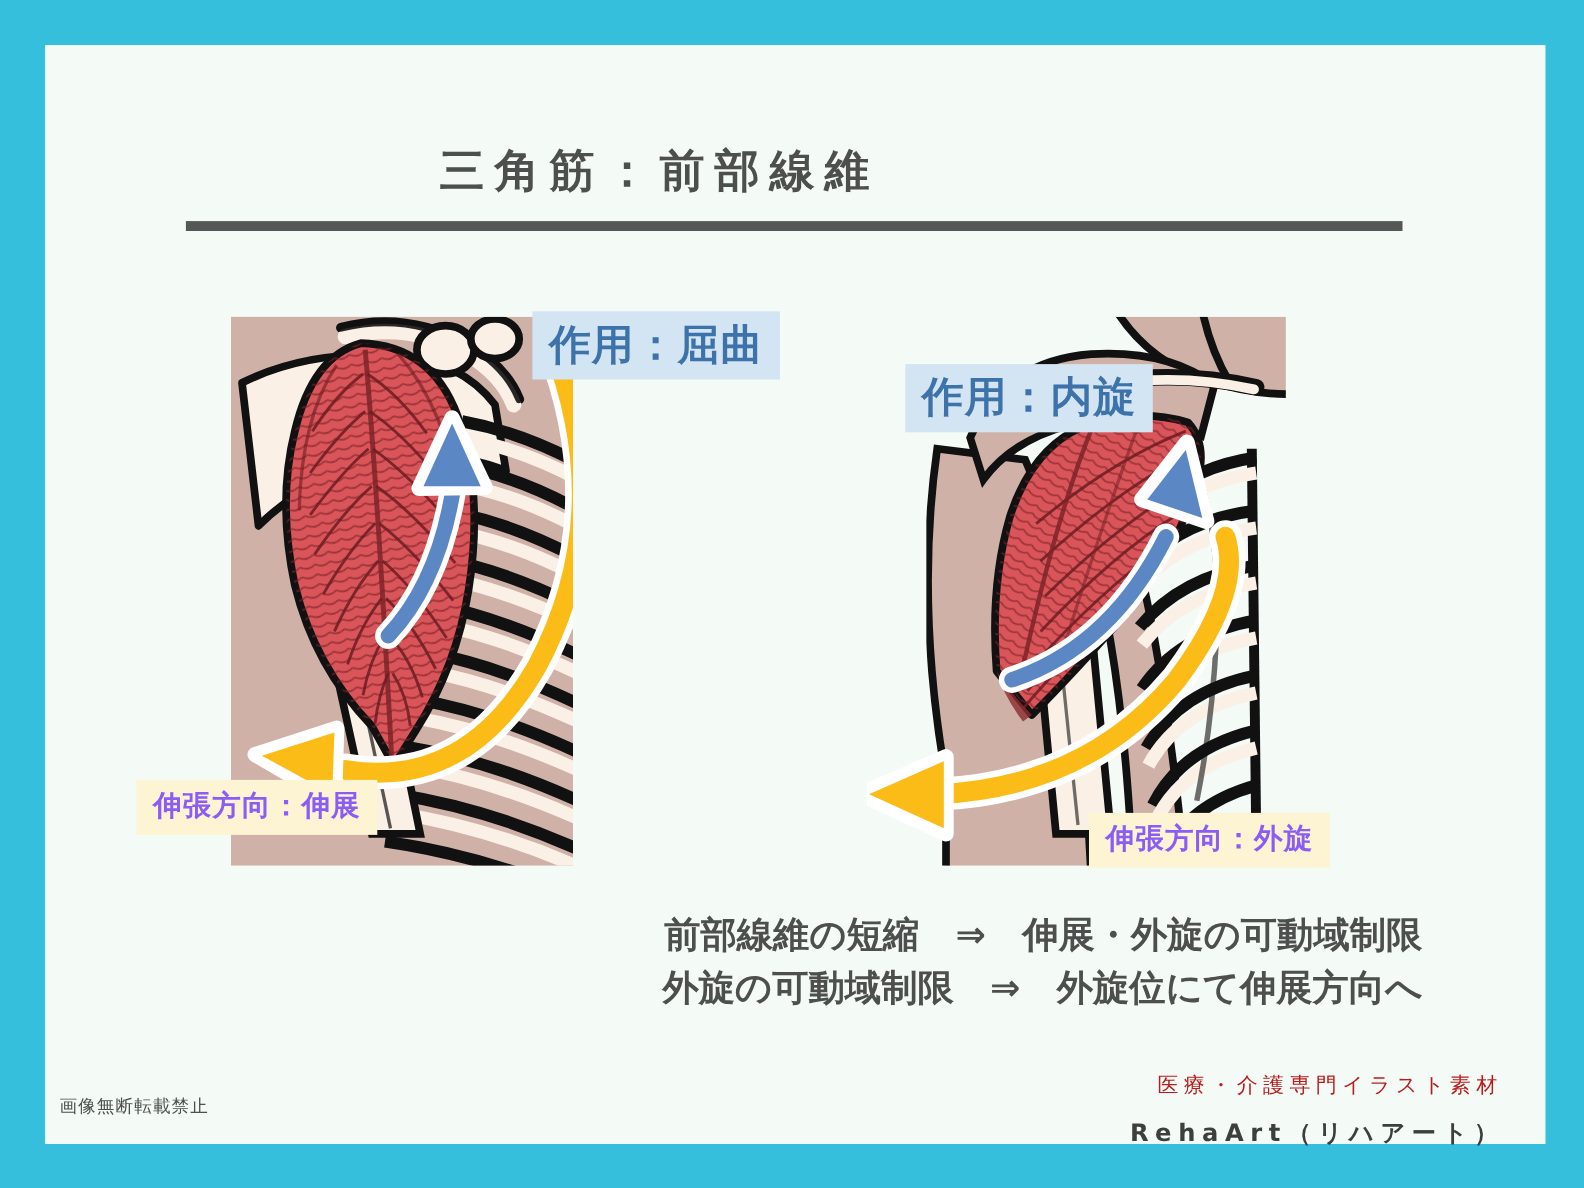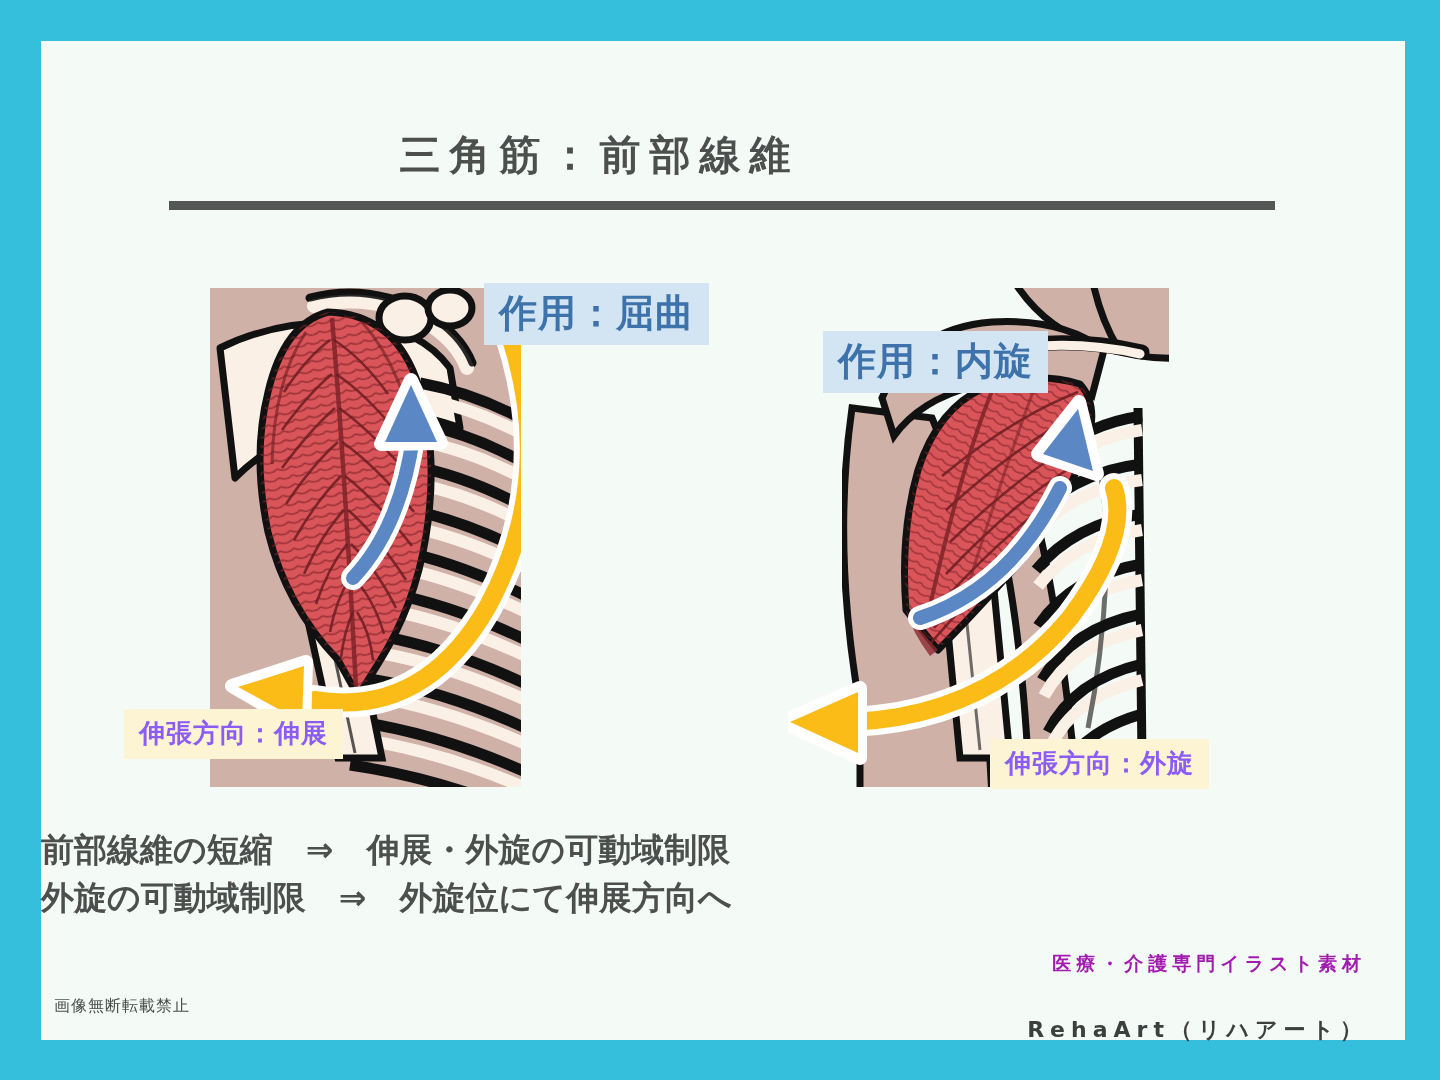--- a/index.html
+++ b/index.html
@@ -99,40 +99,40 @@
   .lbl-a2 { left: 782px; top: 242px; margin-top: 48px; }
   .lbl-s1 { left: 83px;  top: 668px; }
   .lbl-s2 { left: 949px; top: 668px; margin-top: 30px; }
 
   
   .summary {
     position: absolute;
     left: 0;
     top: 785px;
     width: 1252px;
-    text-align: left;
+    text-align: right;
     color: #4c4f4d;
     font-weight: bold;
     font-size: 33px;
     line-height: 1.45;
   }
   .summary-row {
     display: block;
     white-space: pre;
   }
 
   
   .brand-sub {
     position: absolute;
     right: 39px;
-    top: 910px;
+    top: 933px;
     font-size: 19px;
-    color: #a21caf;
+    color: #b91c1c;
     letter-spacing: 5px;
-    font-weight: bold;
+    font-weight: normal;
     white-space: nowrap;
   }
   .brand-main {
     position: absolute;
     right: 37px;
     top: 950px;
     font-size: 22px;
     color: #3c3f3e;
     font-weight: bold;
     letter-spacing: 6px;

